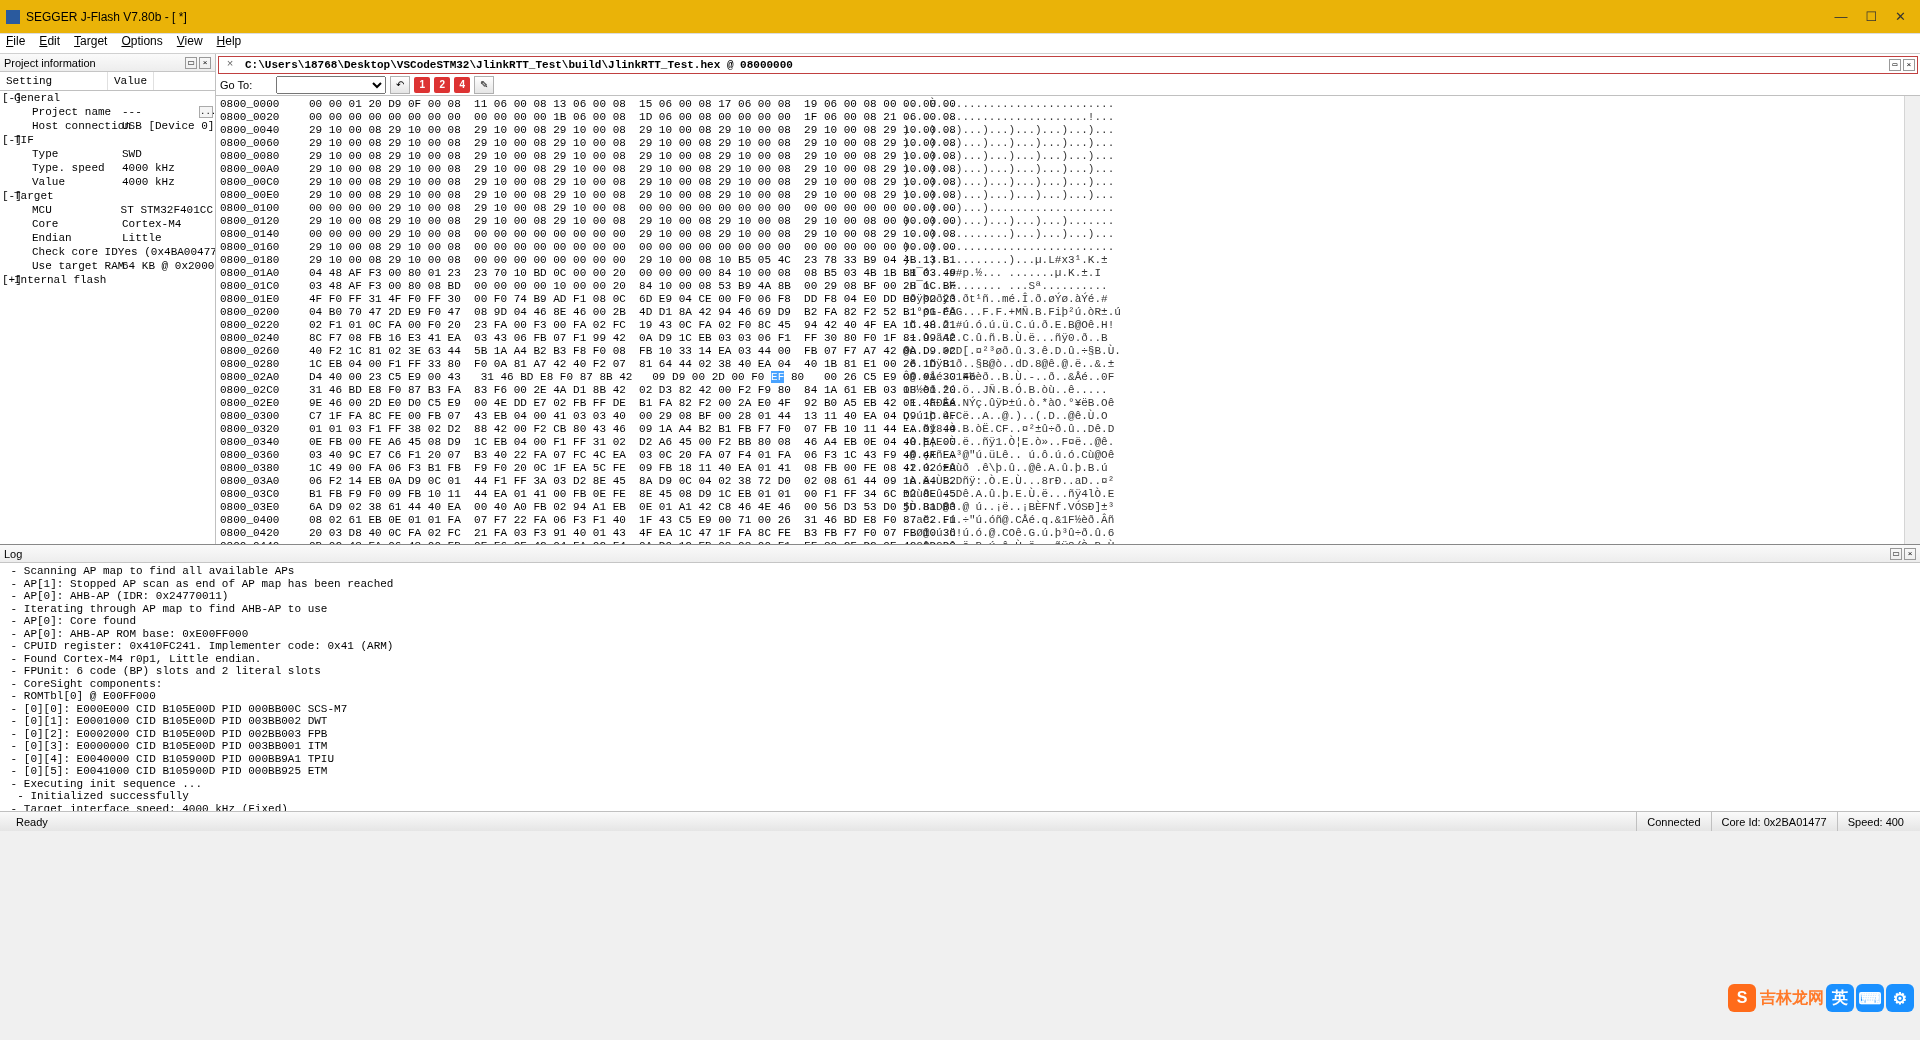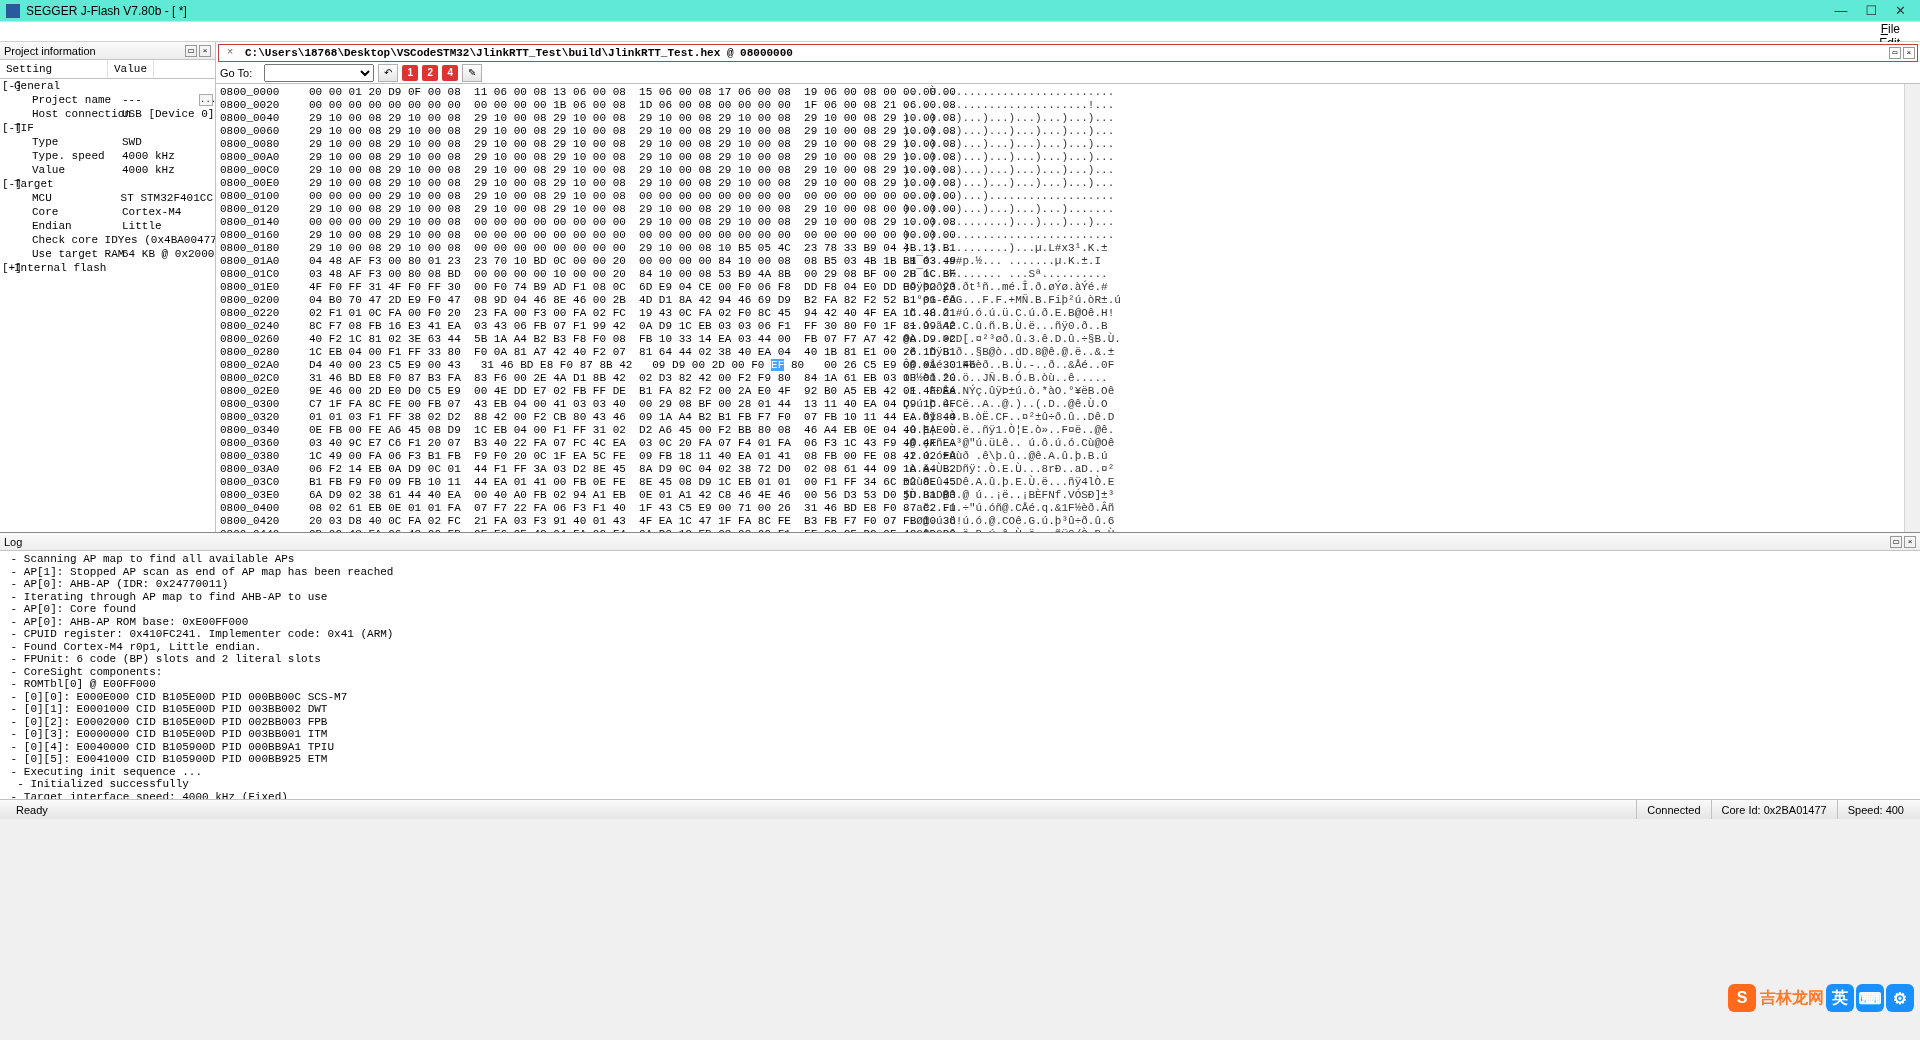--- a/index.html
+++ b/index.html
@@ -1,22 +1,22 @@
 <!DOCTYPE html>
 <html><head>
 <meta charset="utf-8">
 <style>
 * { margin:0; padding:0; box-sizing:border-box; }
 body { font-family:"Segoe UI",Tahoma,sans-serif; font-size:11px; background:#f0f0f0; width:1920px; height:1040px; overflow:hidden; position:relative; }
-.title-bar { height:22px; background:#5eead4; display:flex; align-items:center; padding:0 6px; border-bottom:1px solid #ddd; }
+.title-bar { height:34px; background:#eab308; display:flex; align-items:center; padding:0 6px; border-bottom:1px solid #ddd; }
 .title-bar .logo { width:14px; height:14px; background:#2a5a9e; margin-right:6px; }
 .title-bar .title { flex:1; font-size:12px; }
 .title-bar .win-btns { display:flex; gap:18px; padding-right:8px; }
 .title-bar .win-btns span { font-size:13px; cursor:pointer; color:#333; }
-.menu-bar { height:20px; background:#fff; display:flex; align-items:flex-end; padding:0 6px; border-bottom:1px solid #d0d0d0; font-size:12px;flex-direction:column; }
+.menu-bar { height:20px; background:#fff; display:flex; align-items:flex-start; padding:0 6px; border-bottom:1px solid #d0d0d0; font-size:12px; }
 .menu-bar span { margin-right:14px; cursor:pointer; }
 .menu-bar span u { text-decoration:underline; }
 .main { display:flex; height:490px; }
 .left-panel { width:216px; border-right:1px solid #c0c0c0; background:#fff; display:flex; flex-direction:column; }
 .panel-hdr { background:linear-gradient(#fafafa,#ededed); height:18px; display:flex; align-items:center; padding:0 4px; font-size:11px; border-bottom:1px solid #c5c5c5; }
 .panel-hdr .icons { margin-left:auto; display:flex; gap:2px; }
 .panel-hdr .icons span { width:12px; height:12px; border:1px solid #999; display:inline-block; font-size:8px; text-align:center; line-height:10px; cursor:pointer; }
 .prop-table { flex:1; overflow:auto; font-family:"Courier New",monospace; font-size:11px; }
 .prop-table .thead { display:flex; background:#fff; border-bottom:1px solid #c0c0c0; }
 .prop-table .thead div { padding:3px 6px; border-right:1px solid #e0e0e0; }
@@ -28,21 +28,21 @@
 .prop-table .tree-row.sub .k { padding-left:30px; }
 .prop-table .tree-row .tgl { display:inline-block; width:10px; text-align:center; margin-right:2px; }
 .prop-table .vbtn { width:14px; text-align:center; border:1px solid #aaa; background:#f5f5f5; font-size:9px; margin-left:auto; cursor:pointer; }
 .hex-panel { flex:1; display:flex; flex-direction:column; background:#fff; }
 .hex-tab { border:1px solid #c04040; height:18px; margin:2px 2px 0 2px; display:flex; align-items:center; font-family:"Courier New",monospace; font-size:11px; background:#fff; }
 .hex-tab .close { width:14px; height:14px; margin:0 4px; color:#666; cursor:pointer; text-align:center; }
 .hex-tab .path { font-weight:bold; padding:0 4px; }
 .hex-tab .ricons { margin-left:auto; display:flex; gap:2px; padding-right:2px; }
 .hex-tab .ricons span { width:12px; height:12px; border:1px solid #999; display:inline-block; font-size:8px; text-align:center; line-height:10px; cursor:pointer; }
 .toolbar { height:22px; display:flex; align-items:center; padding:0 4px; border-bottom:1px solid #c0c0c0; font-size:11px; gap:4px; }
-.toolbar .lbl { margin-right:8px; }
+.toolbar .lbl { margin-right:20px; }
 .toolbar select { width:110px; font-size:11px; height:18px; }
 .toolbar .btn { width:20px; height:18px; border:1px solid #b0b0b0; background:linear-gradient(#fff,#e5e5e5); display:flex; align-items:center; justify-content:center; cursor:pointer; font-size:10px; }
 .toolbar .nbtn { width:16px; height:16px; color:#fff; font-weight:bold; font-size:10px; display:flex; align-items:center; justify-content:center; cursor:pointer; border-radius:2px; }
 .hex-body { flex:1; overflow:auto; font-family:"Courier New",monospace; font-size:11px; line-height:13px; padding:2px 4px; white-space:pre; background:#fff; }
 .hex-body .row { display:flex;gap:17px; }
 .hex-body .addr { width:72px; color:#000; }
 .hex-body .hex { width:565px; letter-spacing:0; }
 .hex-body .asc { padding-left:12px; color:#333; }
 .scrollrt { width:16px; background:#f0f0f0; border-left:1px solid #d5d5d5; }
 .log-panel { border-top:1px solid #888; background:#fff; height:267px; display:flex; flex-direction:column; }

